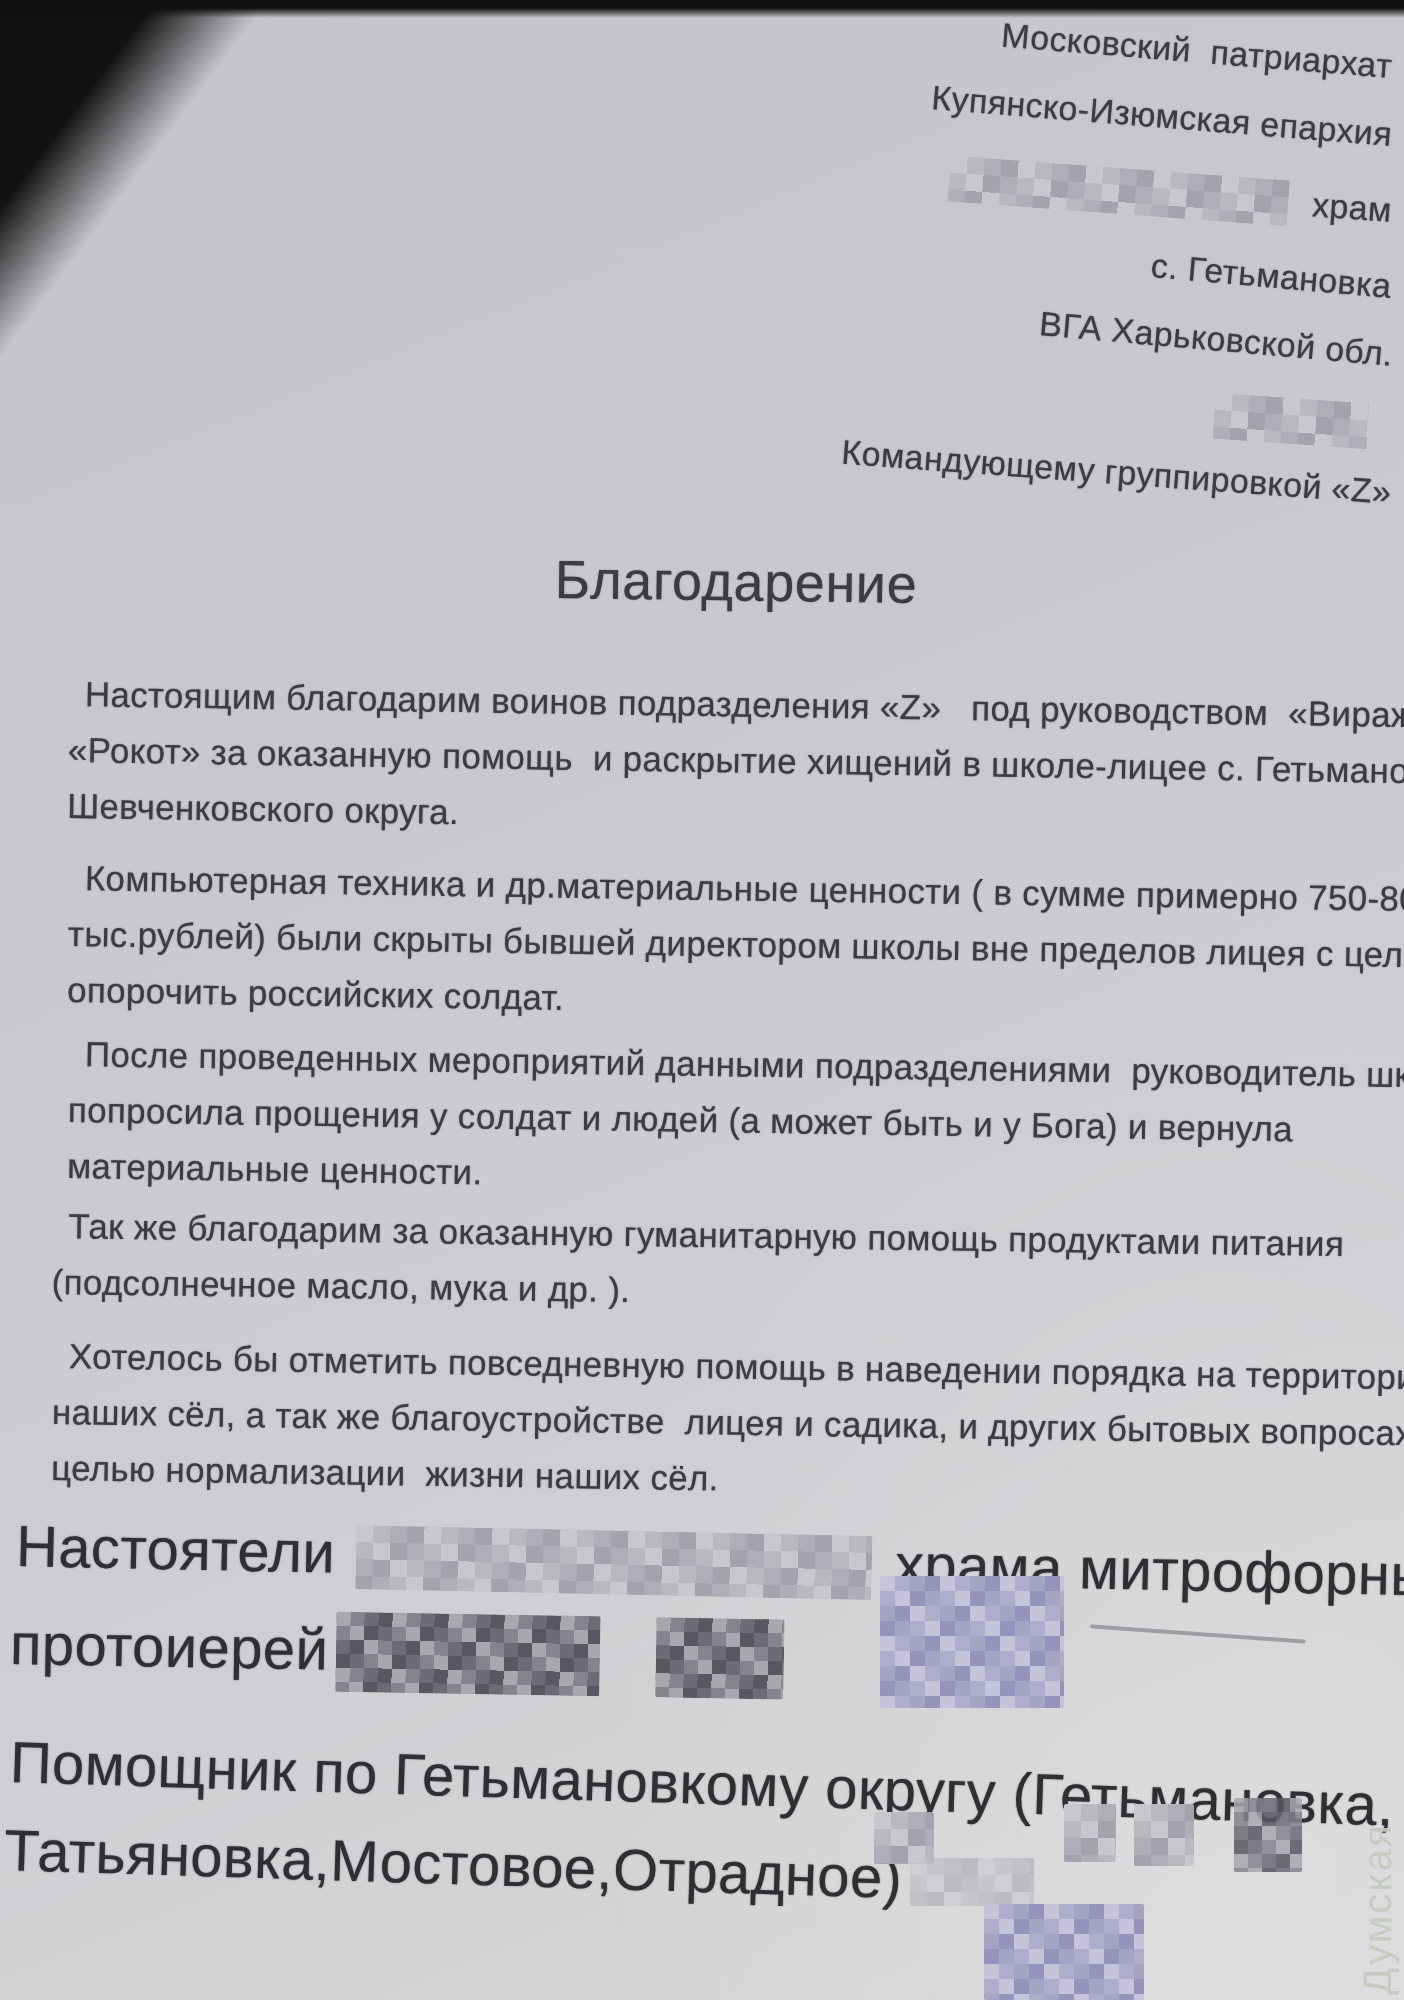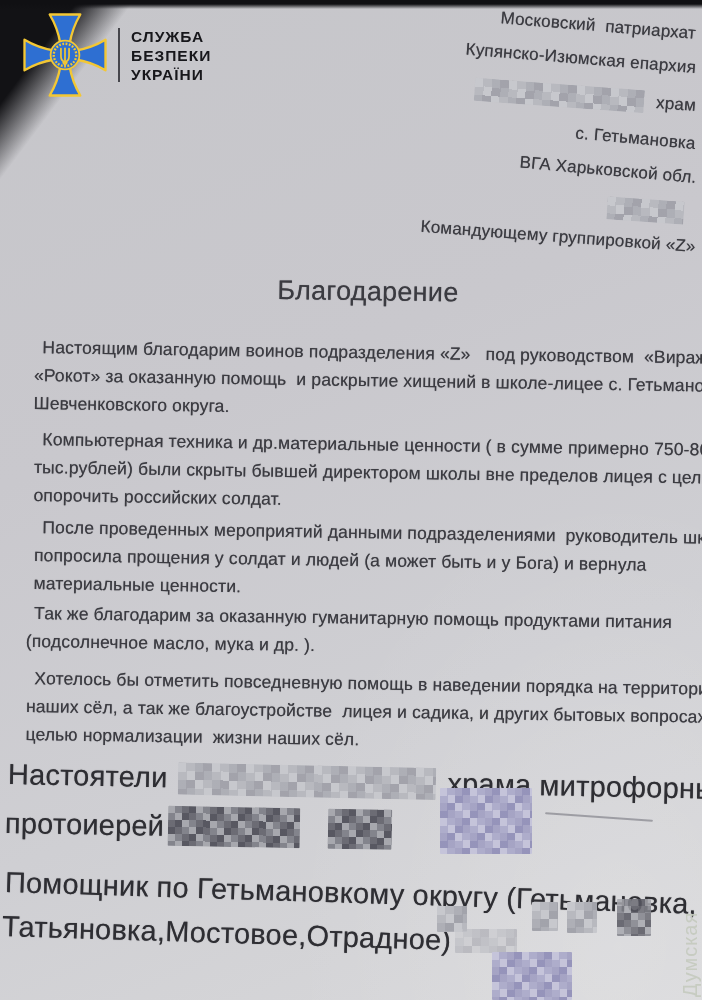--- a/index.html
+++ b/index.html
@@ -62,43 +62,20 @@
 </style>
 </head>
 <body>
 
 <div id="photo">
 
   <div class="corner-dark"></div>
   <div class="top-strip"></div>
   <div class="sheen"></div>
 
-  <div class="logo">
-    <svg class="logo-emblem" viewBox="-50 -50 100 100" xmlns="http://www.w3.org/2000/svg">
-      <g stroke="#f3c733" stroke-width="2.6" stroke-linejoin="round" fill="#2e6fd2">
-        <path d="M-17,-45 L17,-45 Q8,-30 5,-12 L-5,-12 Q-8,-30 -17,-45 Z"></path>
-        <path d="M-17,-45 L17,-45 Q8,-30 5,-12 L-5,-12 Q-8,-30 -17,-45 Z" transform="rotate(90)"></path>
-        <path d="M-17,-45 L17,-45 Q8,-30 5,-12 L-5,-12 Q-8,-30 -17,-45 Z" transform="rotate(180)"></path>
-        <path d="M-17,-45 L17,-45 Q8,-30 5,-12 L-5,-12 Q-8,-30 -17,-45 Z" transform="rotate(270)"></path>
-        <circle r="16" stroke-width="2"></circle>
-      </g>
-      <circle r="12.5" fill="none" stroke="#f3c733" stroke-width="2.6" stroke-dasharray="2 1.7"></circle>
-      <g stroke="#f3c733" stroke-width="1.9" fill="none" stroke-linecap="round">
-        <path d="M-4.5,-7 V1.5 Q-4.5,6.5 0,8 Q4.5,6.5 4.5,1.5 V-7"></path>
-        <path d="M0,-7.5 V8"></path>
-        <path d="M-2,8.5 L0,11 L2,8.5"></path>
-      </g>
-    </svg>
-    <div class="logo-sep"></div>
-    <div class="logo-text">
-      <div>СЛУЖБА</div>
-      <div>БЕЗПЕКИ</div>
-      <div>УКРАЇНИ</div>
-    </div>
-  </div>
 
   <div class="hline ink" style="top:24px;transform:rotate(4.6deg);">Московский  патриархат</div>
   <div class="hline ink" style="top:58px;transform:rotate(4.6deg);">Купянско-Изюмская епархия</div>
   <div class="hline" style="top:94px;transform:rotate(4.2deg);">
     <span class="pix pix-light" style="width:170px;height:23px;margin-right:12px;"></span>
     <span class="ink">храм</span>
   </div>
   <div class="hline ink" style="top:134px;transform:rotate(5deg);">с. Гетьмановка</div>
   <div class="hline ink" style="top:168px;transform:rotate(5deg);">ВГА Харьковской обл.</div>
   <span class="pix pix-light abs" style="left:607px;top:199px;width:77px;height:23px;transform:rotate(4deg);"></span>

